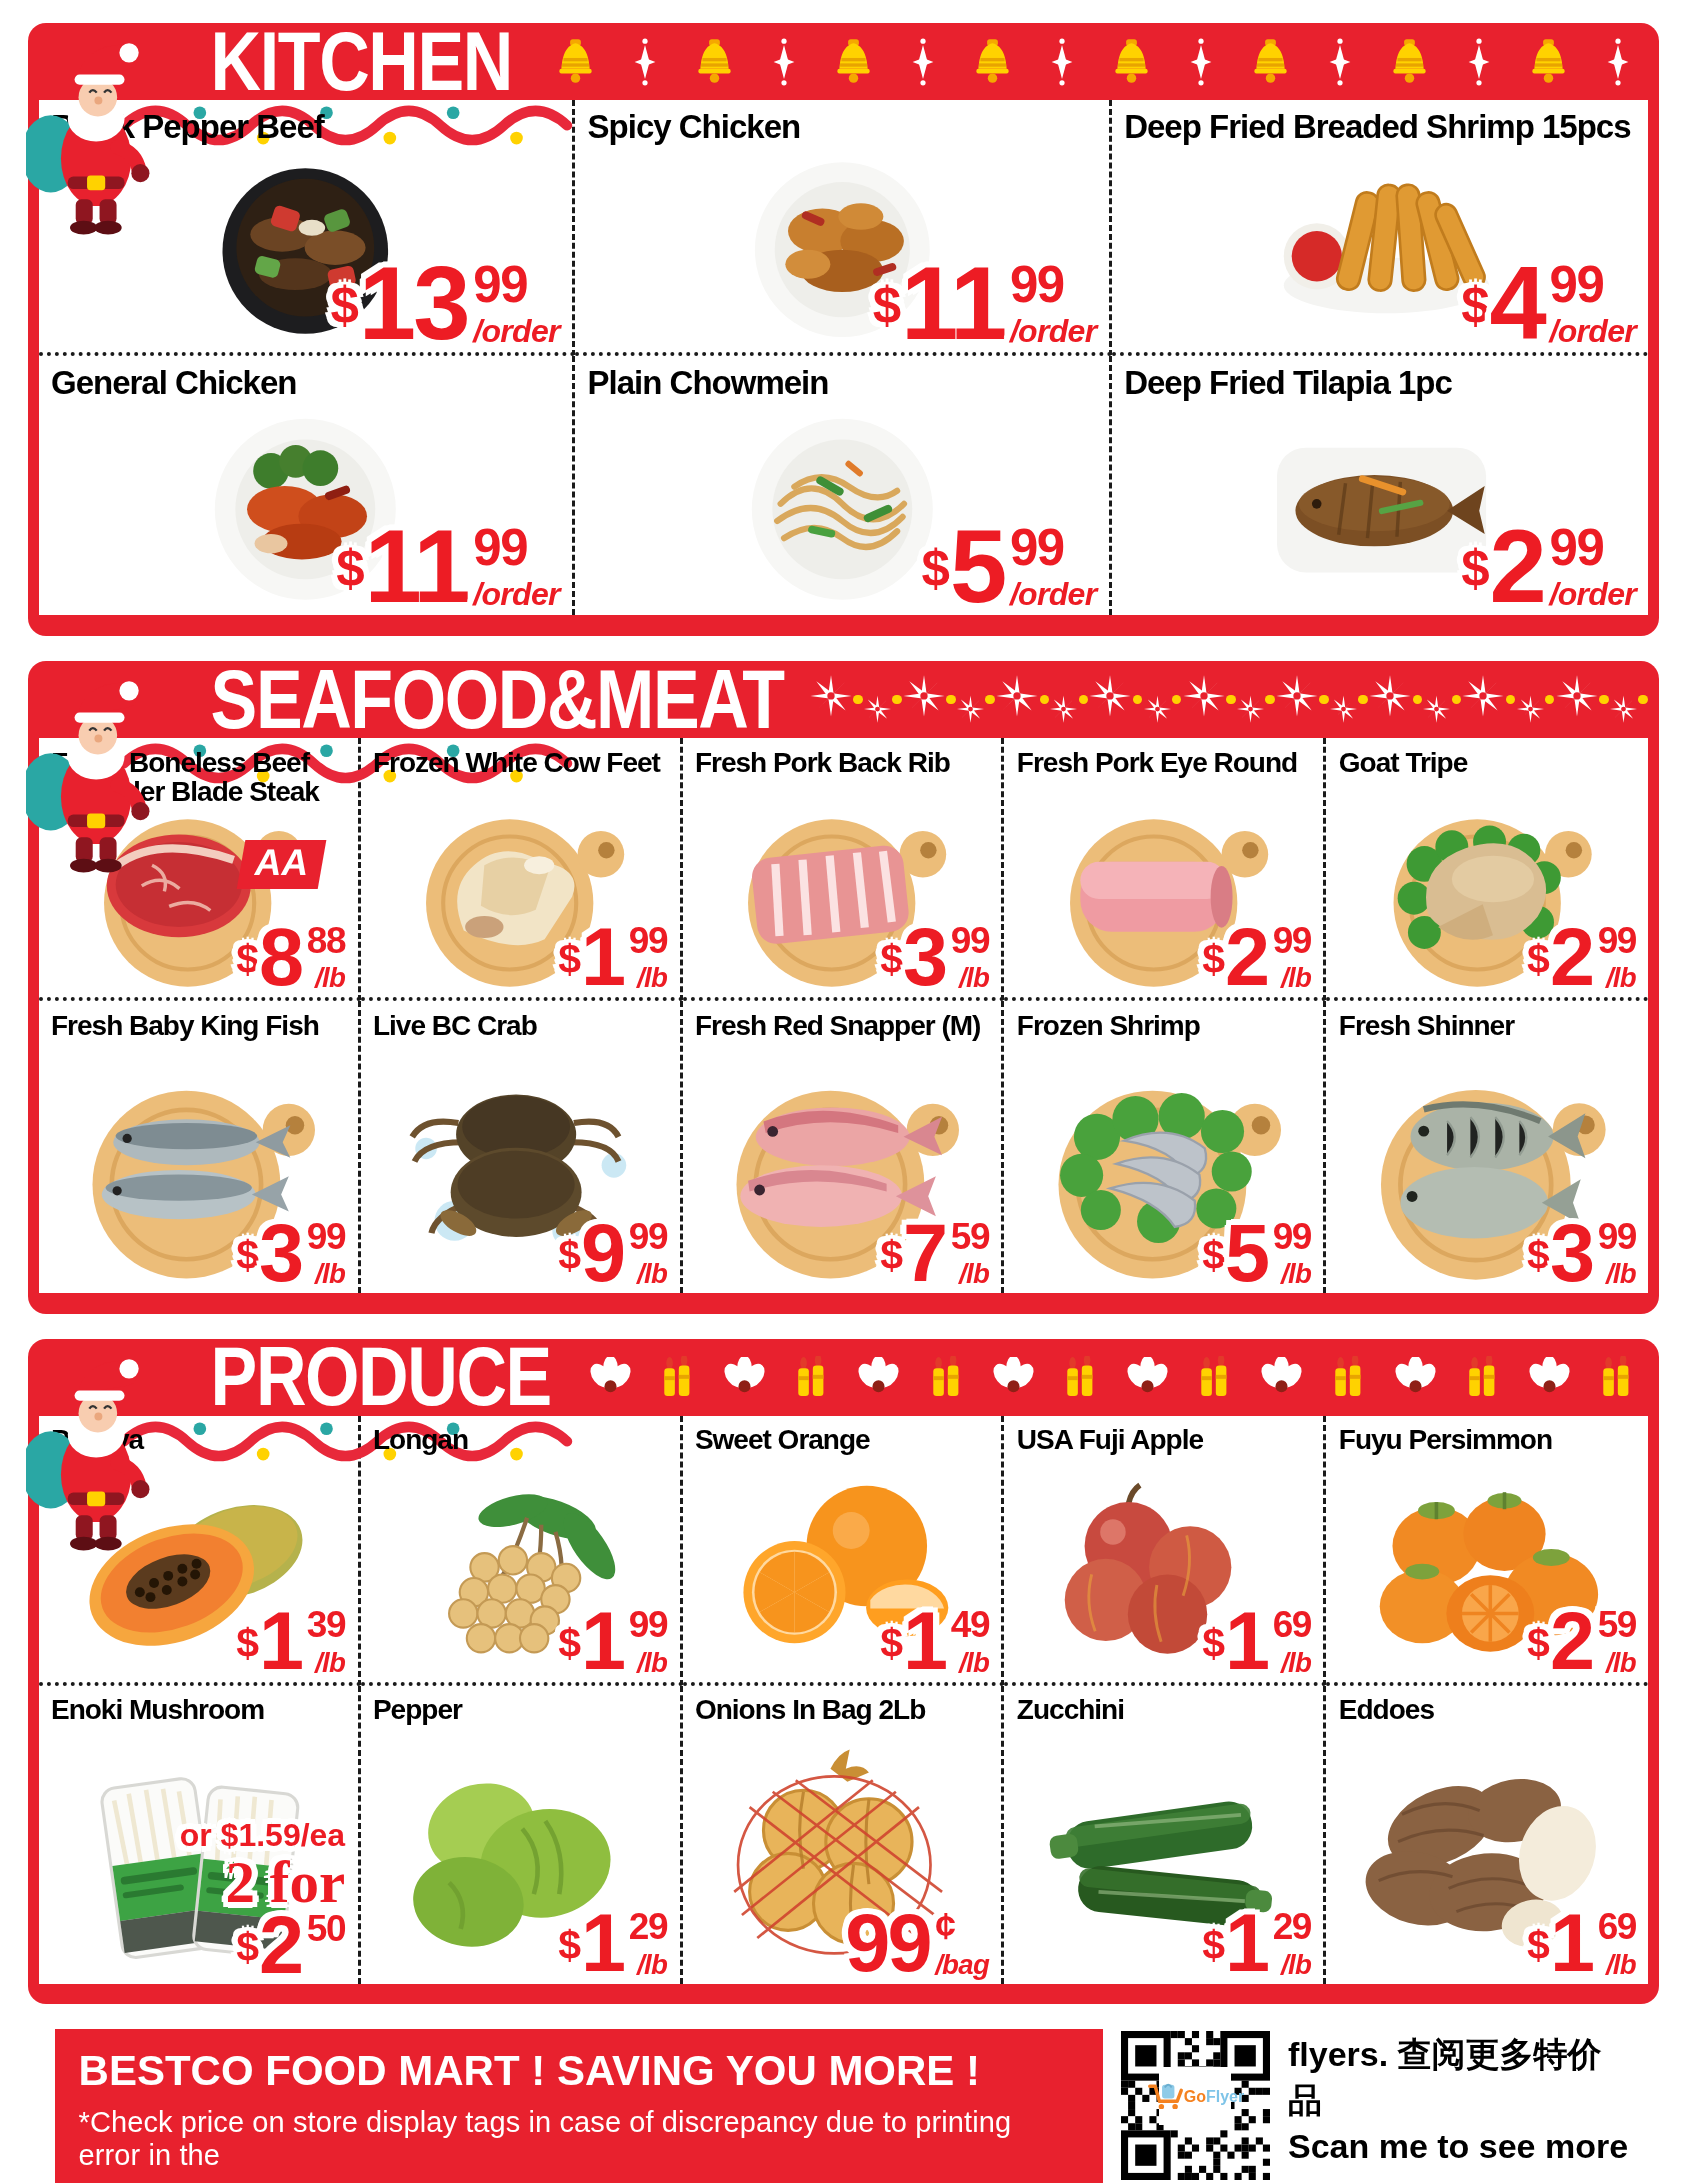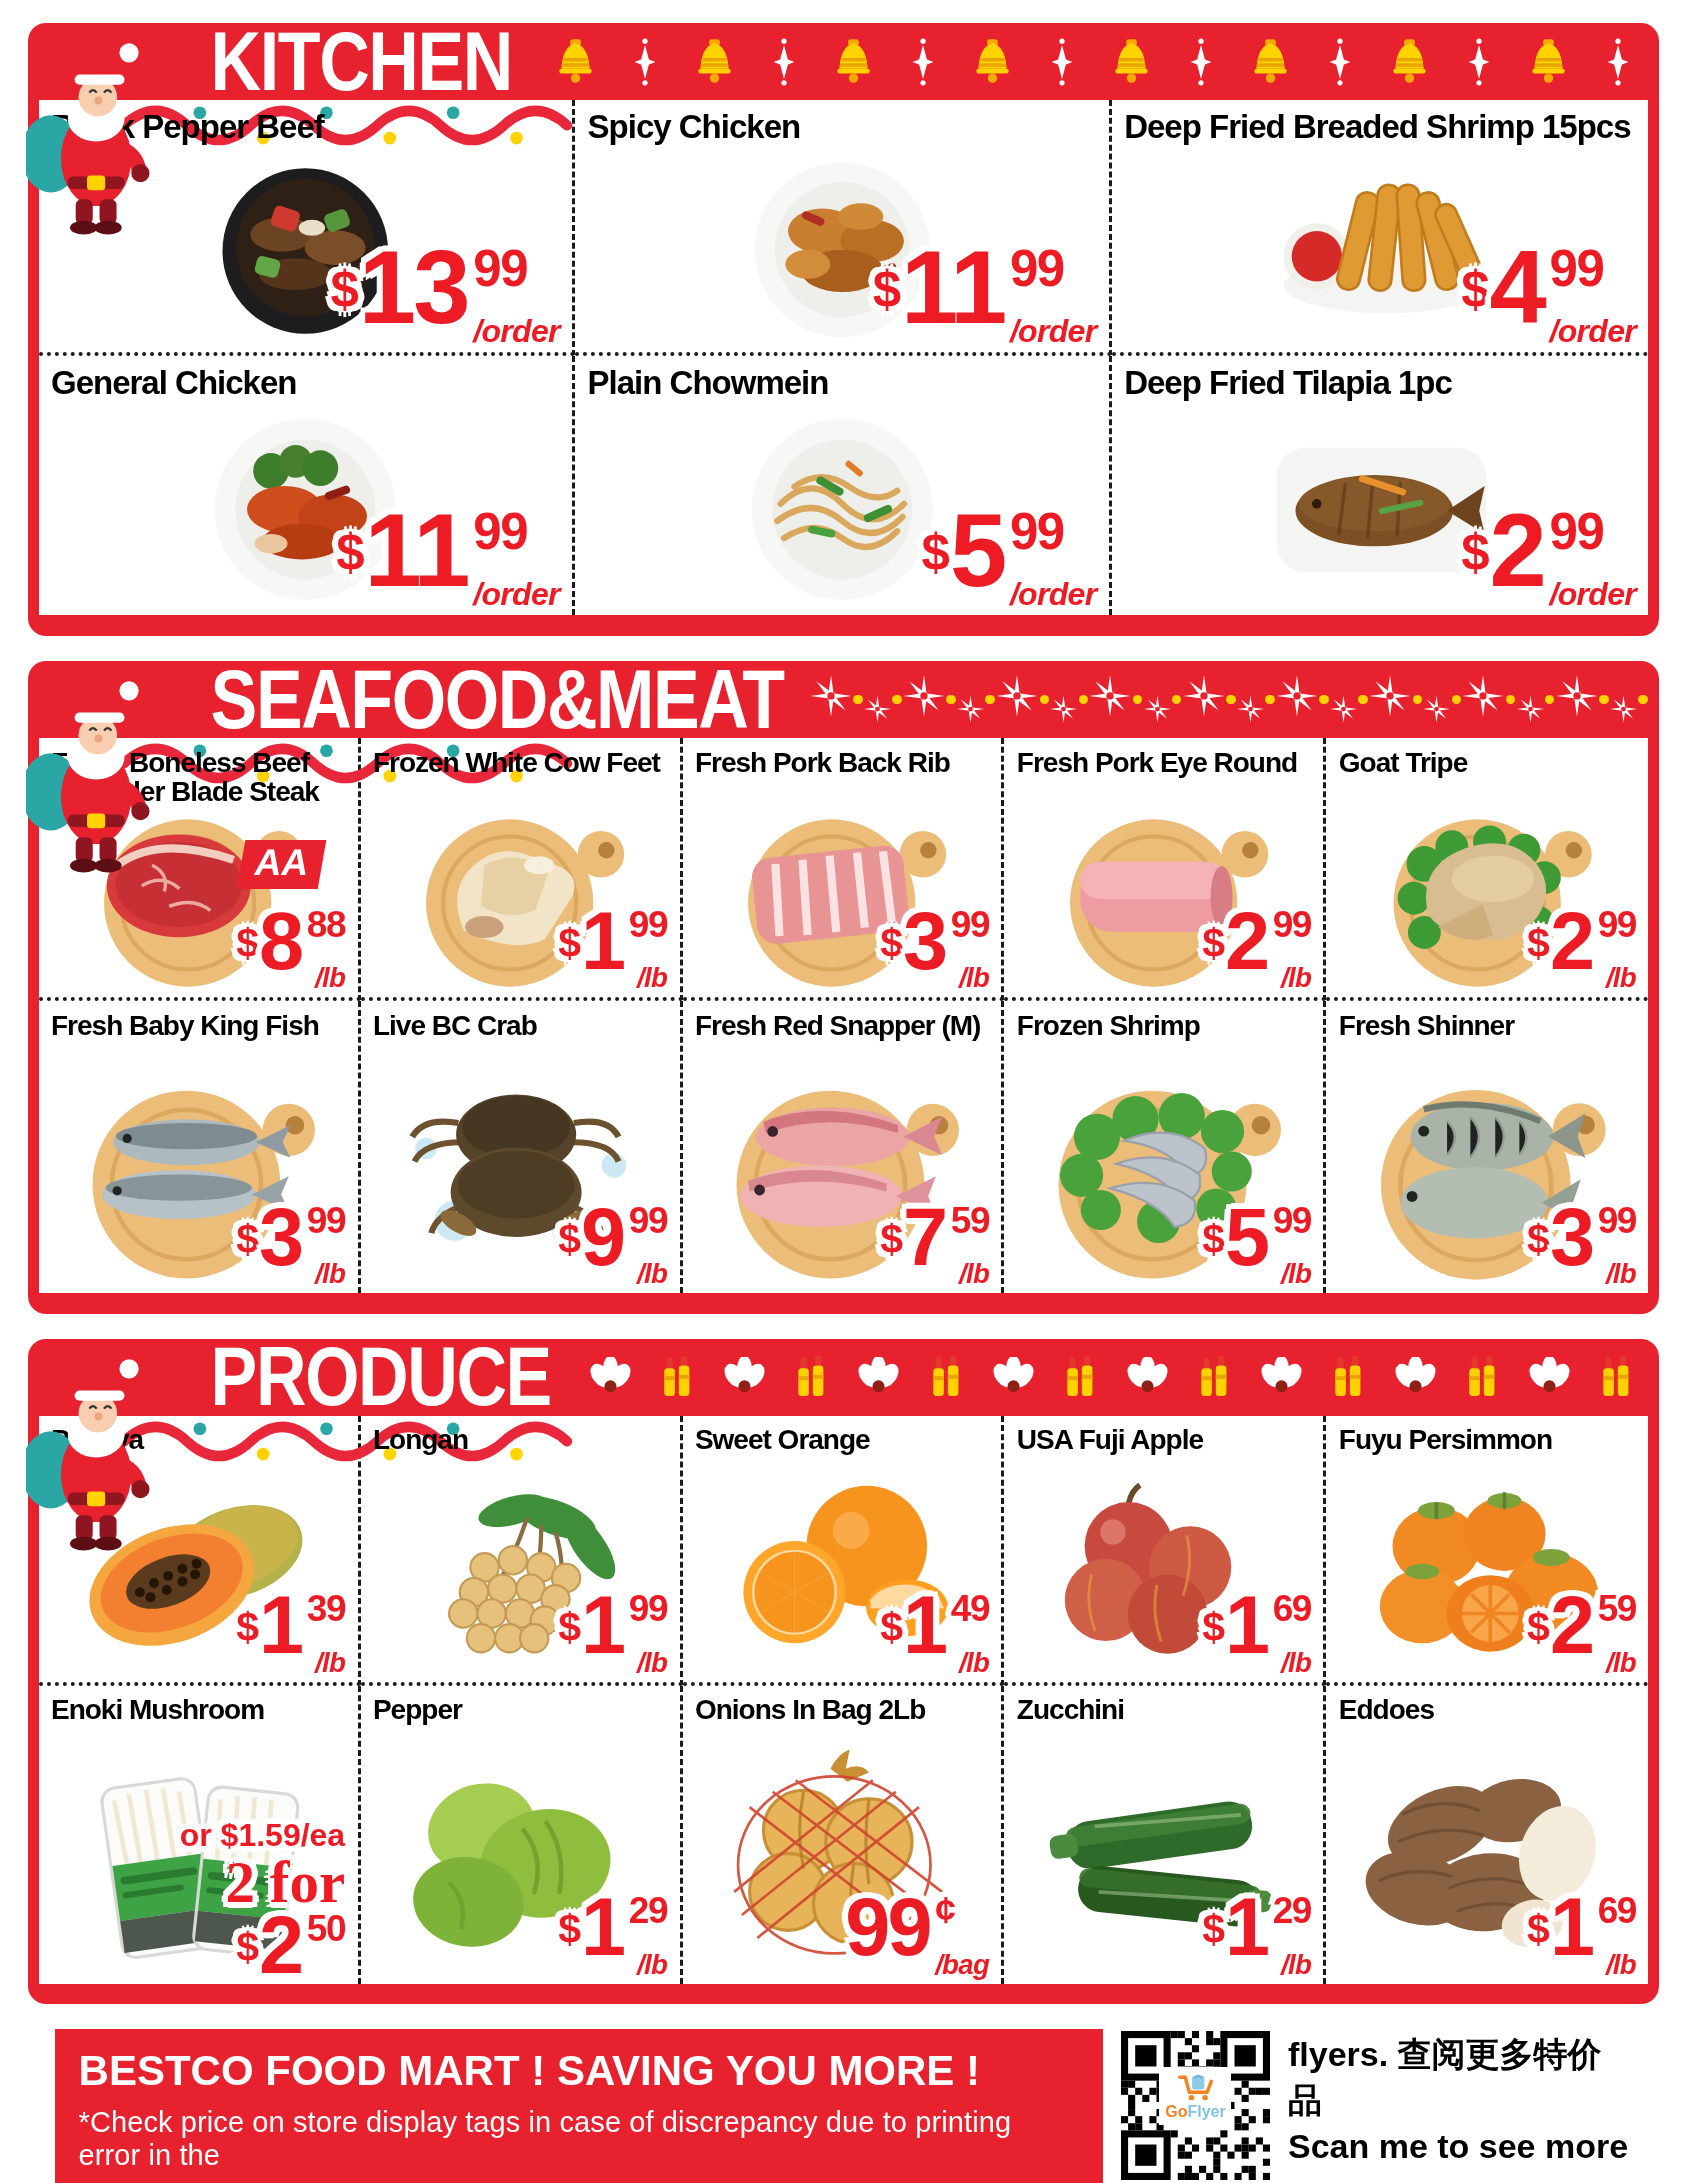--- a/index.html
+++ b/index.html
@@ -25,40 +25,40 @@
   .sec-seafood-meat .item-name,.sec-produce .item-name{font-size:28px;}
   .art{position:absolute;left:5.5px;right:5.5px;top:45px;bottom:8.3px;z-index:1;}
   .art svg{width:100%;height:100%;}
   .price{position:absolute;right:12.4px;bottom:5.5px;color:#ed1c24;font-weight:bold;z-index:5;display:flex;flex-direction:column;align-items:flex-end;
     text-shadow:-6.2px 0 0 #fff,6.2px 0 0 #fff,0 -6.2px 0 #fff,0 6.2px 0 #fff,-4.8px -4.8px 0 #fff,4.8px -4.8px 0 #fff,-4.8px 4.8px 0 #fff,4.8px 4.8px 0 #fff;}
   .price-row{display:flex;align-items:flex-start;}
   .cur{line-height:1;}
   .main{line-height:0.82;letter-spacing:-2.8px;}
   .frac{display:flex;flex-direction:column;align-items:flex-start;margin-left:5.5px;}
   .sup{line-height:0.9;letter-spacing:-1.4px;}
-  .unit{font-style:italic;line-height:1;margin-top:23px;align-self:flex-end;letter-spacing:-0.7px;}
+  .unit{font-style:italic;line-height:1;margin-top:7px;align-self:flex-end;letter-spacing:-0.7px;}
   .sec-kitchen .cur{font-size:51px;margin-top:18px;}
   .sec-kitchen .main{font-size:103px;}
   .sec-kitchen .sup{font-size:51px;}
   .sec-kitchen .unit{font-size:32px;}
   .sec-seafood-meat .cur,.sec-produce .cur{font-size:41px;margin-top:15px;}
   .sec-seafood-meat .main,.sec-produce .main{font-size:81px;}
   .sec-seafood-meat .sup,.sec-produce .sup{font-size:37px;}
   .sec-seafood-meat .unit,.sec-produce .unit{font-size:27.6px;}
   .p-alt{font-size:32px;line-height:1.1;}
   .p-qty{font-size:59px;line-height:1.0;font-family:Liberation Serif, serif;}
   .badge-grade{position:absolute;right:36px;top:102px;background:#e8212e;color:#fff;font-weight:bold;font-size:37px;line-height:1;padding:4.1px 13.8px 8.3px;transform:skewX(-10deg);z-index:5;}
   .badge-day{display:inline-block;background:linear-gradient(180deg,#f6871f,#ef4123);color:#fff;font-weight:bold;font-size:29px;padding:6.9px 16.5px 8.3px;border-radius:11px;margin-top:8.3px;position:relative;z-index:5;letter-spacing:-0.7px;}
   .footer{display:flex;gap:18px;align-items:flex-start;padding:0 27.6px;}
   .footer-red{background:#e8212e;color:#fff;width:1001px;padding:18px 23.4px 20.7px;flex:0 0 auto;}
   .footer-title{font-size:42px;font-weight:bold;letter-spacing:0;}
   .footer-line{font-size:29px;margin-top:11px;letter-spacing:0.1px;}
   .footer-qr{display:flex;gap:18px;align-items:flex-start;padding-top:1.4px;}
   .qr{width:149px;height:149px;position:relative;flex:0 0 auto;}
-  .qr-logo{position:absolute;left:50%;top:44%;transform:translate(-50%,-50%);width:72px;height:58px;background:#fff;display:flex;flex-direction:column;align-items:center;justify-content:center;}
+  .qr-logo{position:absolute;left:50%;top:44%;transform:translate(-50%,-50%);width:72px;height:58px;background:#fff;display:flex;flex-direction:row;align-items:center;justify-content:center;}
   .qr-logo .cart{line-height:1;}
   .qr-logo .wordmark{font-size:16px;font-weight:bold;line-height:1;margin-top:1.4px;}
   .lg-go{color:#f58220;}
   .lg-flyer{color:#7ec4e8;}
   .qr-caption{font-size:34px;font-weight:bold;color:#000;line-height:1.36;letter-spacing:0;}
 </style>
 </head>
 <body>
 
 <div class="page">

